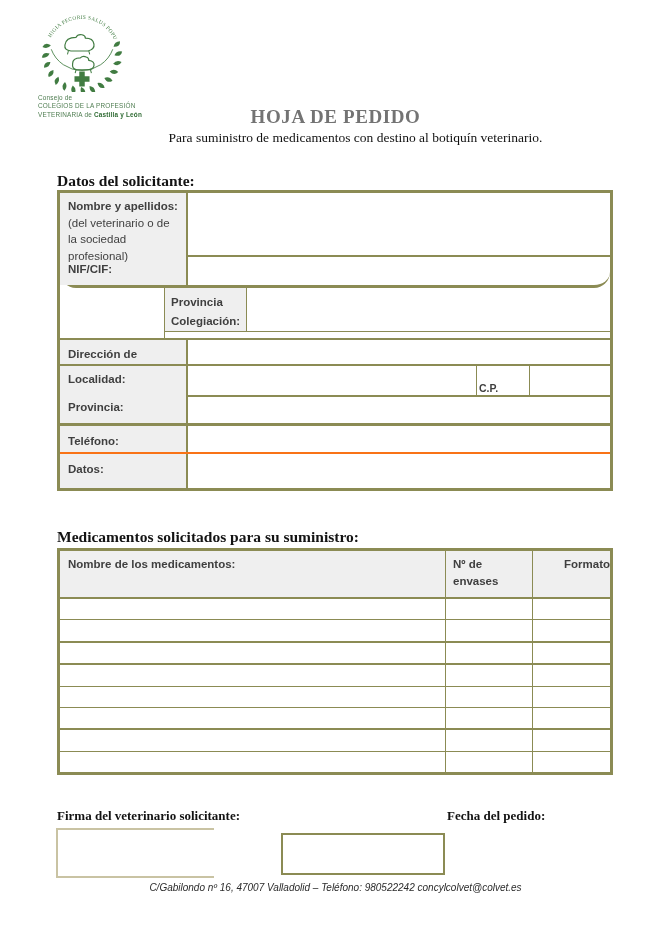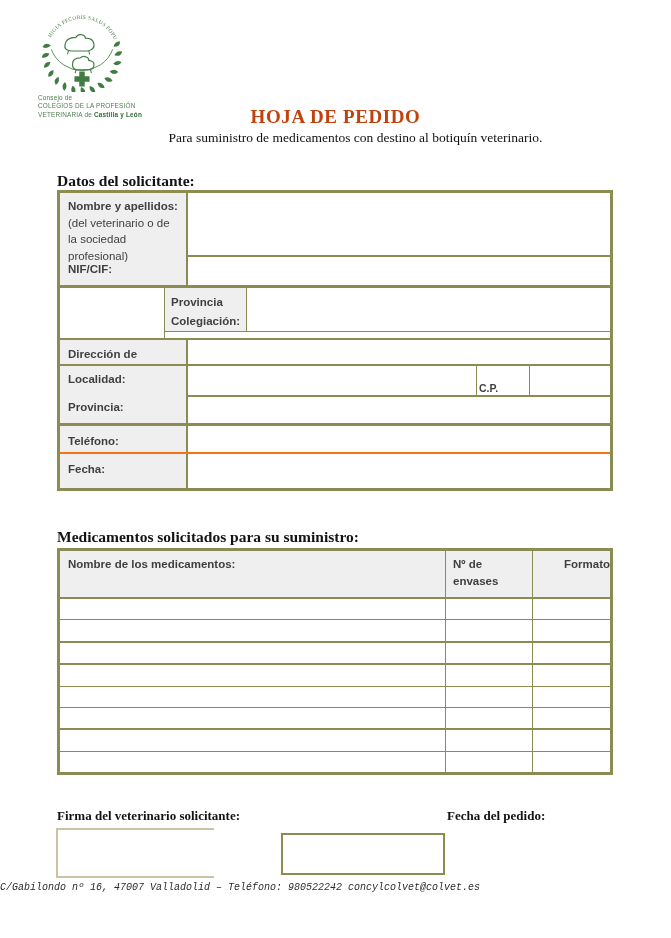--- a/index.html
+++ b/index.html
@@ -9,34 +9,34 @@
     font-family:"Liberation Sans", sans-serif; color:#3f3f3f; overflow:hidden;
   }
   
   .logo { position:absolute; left:38px; top:10px; width:140px; }
   .logo svg { display:block; }
   .logo-text { margin-top:2px; font-size:6.4px; line-height:1.3; color:#4f7d51; letter-spacing:.2px; }
   .logo-text .caps { text-transform:none; }
   .logo-text b { color:#2f6b33; }
   
   .doc-title { position:absolute; top:106px; left:0; width:100%; text-align:center;
-    font-family:"Liberation Serif", serif; font-weight:bold; font-size:19px; color:#c2410c; letter-spacing:.6px; }
+    font-family:"Liberation Serif", serif; font-weight:bold; font-size:19px; color:#737373; letter-spacing:.6px; }
   .doc-subtitle { position:absolute; top:130px; left:0; width:100%; text-align:center;
     font-family:"Liberation Serif", serif; font-size:13.5px; color:#111;margin-left:20px; }
   
   .sec-heading { position:absolute; left:57px; font-family:"Liberation Serif", serif;
     font-weight:bold; font-size:15.5px; color:#131313; }
   .lbl { font-size:11.5px; font-weight:bold; color:#3f3f3f; line-height:1.45; }
   .note { font-size:11.5px; font-weight:normal; color:#3f3f3f; line-height:1.45; }
   
   .t1 { position:absolute; left:57px; top:190px; width:556px; height:301px;
     border:3px solid #8b8b54; display:flex; flex-direction:column; background:#fff; }
   .t1-row { display:flex; }
   .t1-label { width:128px; background:#efefef; border-right:2px solid #8b8b54; padding:5px 8px; flex:none; }
-  .blockA { height:95px; border-bottom:3px solid #8b8b54; }
+  .blockA { height:95px; border-bottom:3px solid #8b8b54;border-radius:16px; }
   .blockA .t1-label { position:relative; }
   .nif-pos { position:absolute; left:8px; bottom:7px; }
   .colA { flex:1; display:flex; flex-direction:column; }
   .colA .cell-top { flex:1; border-bottom:2px solid #8b8b54; }
   .colA .cell-bot { height:28px; }
   .rowB { height:52px; border-bottom:2px solid #8b8b54; }
   .rowB .cellB1 { width:105px; border-right:1px solid #8b8b54; flex:none; }
   .nestB { flex:1; display:flex; align-self:flex-start; height:44px; border-bottom:1px solid #8b8b54; }
   .nestB-gray { width:82px; background:#efefef; border-right:1px solid #8b8b54; padding:4px 6px; flex:none; }
   .nestB-input { flex:1; }
@@ -71,22 +71,22 @@
   .med-row .c1 { flex:1; border-right:1px solid #8b8b54; }
   .med-row .c2 { width:87px; border-right:1px solid #8b8b54; flex:none; }
   .med-row .c3 { width:77px; flex:none; }
   
   .sig-label { position:absolute; font-family:"Liberation Serif", serif; font-weight:bold;
     font-size:13px; color:#131313;margin-top:10px; }
   .firma-box { position:absolute; left:56px; top:828px; width:158px; height:50px;
     border:2px solid #c9c3a3; border-right:none; background:#fff; }
   .fecha-box { position:absolute; left:281px; top:833px; width:164px; height:42px;
     border:2px solid #8b8b54; background:#fff; }
-  .page-footer { position:absolute; top:882px; left:0; width:100%; 
-    font-size:10px; font-style:italic; color:#2b2b2b;font-family:Liberation Mono, monospace; }
+  .page-footer { position:absolute; top:882px; left:0; width:100%; text-align:center;
+    font-size:10px; font-style:italic; color:#2b2b2b; }
 </style>
 </head>
 <body>
 
 <div class="page">
 
   <div class="logo">
     <svg width="88" height="82" viewBox="0 0 100 96">
       <defs>
         <path id="motto-arc" d="M 12 36 A 41 41 0 0 1 88 36" fill="none"></path>
@@ -183,21 +183,21 @@
 
     <div class="t1-row rowE">
       <div class="t1-label">
         <span class="lbl">Teléfono:</span>
       </div>
       <div class="fill"></div>
     </div>
 
     <div class="t1-row rowF">
       <div class="t1-label">
-        <span class="lbl">Fecha:</span>
+        <span class="lbl">Datos:</span>
       </div>
       <div class="fill"></div>
     </div>
   </div>
 
   <div class="sec-heading" style="top:528px;">Medicamentos solicitados para su suministro:</div>
 
   <div class="t2">
     <div class="t2-head">
       <div class="t2-c1 lbl">Nombre de los medicamentos:</div>

